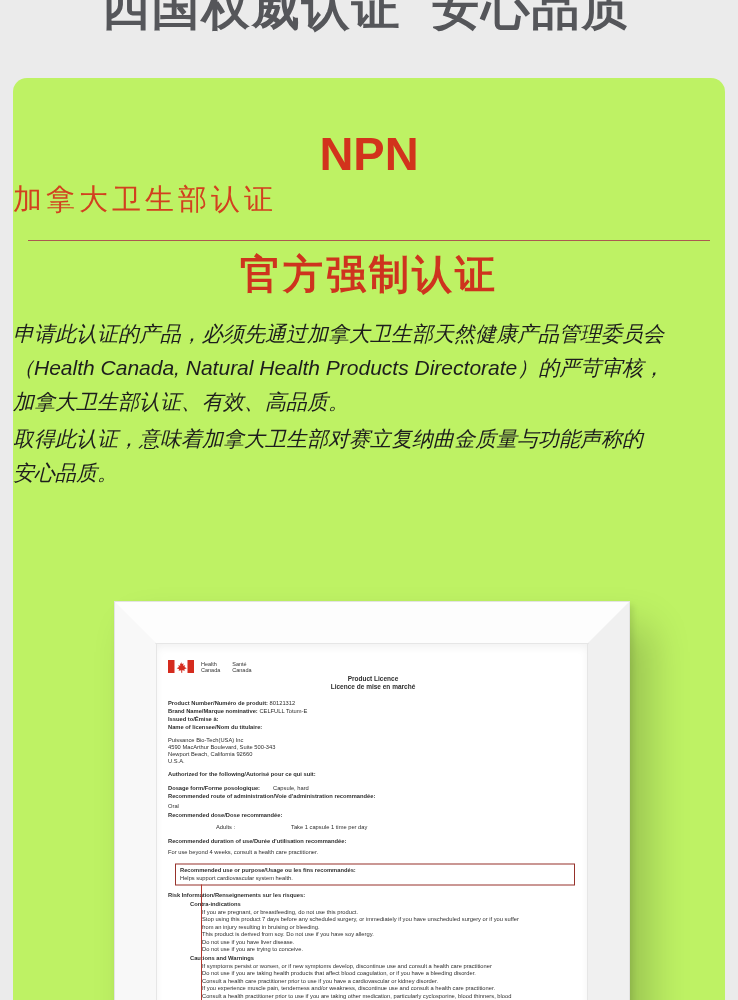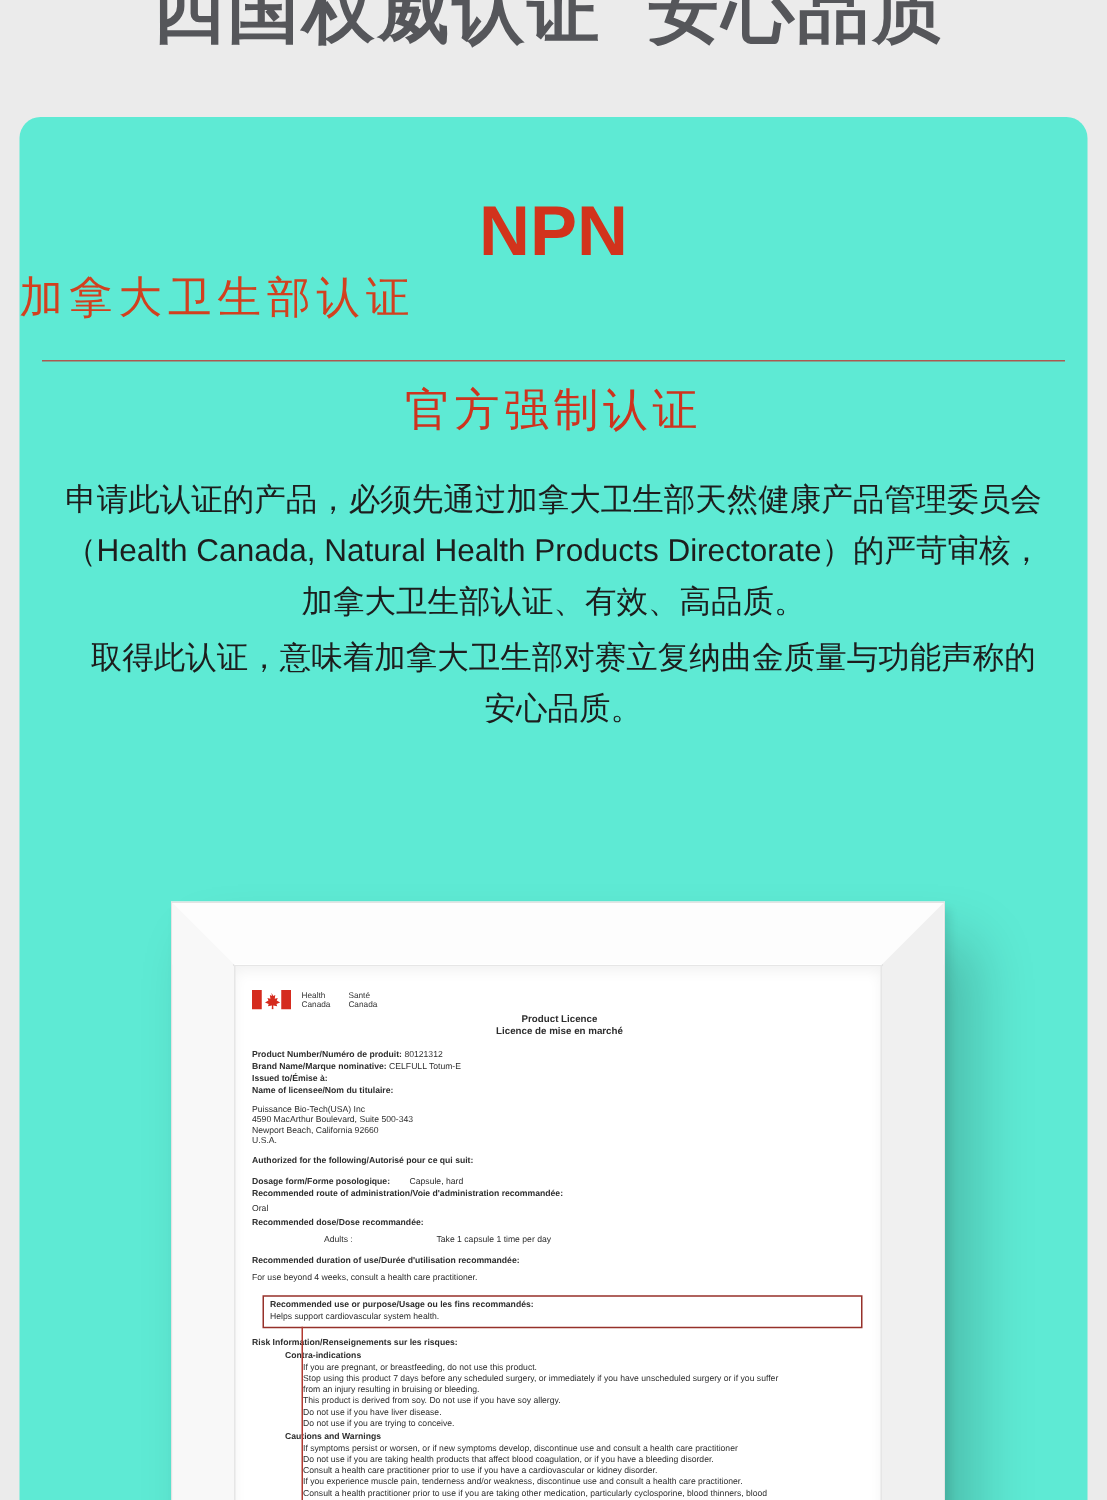--- a/index.html
+++ b/index.html
@@ -14,29 +14,29 @@
   }
   .banner-inner{
     position:absolute;top:-17px;left:0;right:0;text-align:center;
     font-size:48px;line-height:50px;font-weight:700;color:#55565a;letter-spacing:2px;
     white-space:nowrap;
   }
   .tgap{display:inline-block;width:30px;}
   
   .card{
     position:absolute;left:13px;top:78px;width:712px;height:922px;
-    background:#5eead4;border-radius:14px 14px 0 0;
+    background:#bef264;border-radius:14px 14px 0 0;
   }
   .npn{margin:52px 0 0 0;text-align:center;font-size:47px;line-height:47px;font-weight:700;color:#d2331c;}
   .npn-sub{margin-top:7px;text-align:left;font-size:29px;line-height:31px;color:#d2401f;letter-spacing:4px;}
   .divider{height:1px;background:#ab5a50;margin:25px 15px 0 15px;}
-  .section-title{margin-top:17px;text-align:center;font-size:30px;line-height:32px;font-weight:400;color:#ce331e;letter-spacing:3px;}
-  .intro{margin-top:27px;text-align:center;font-size:21px;line-height:34px;color:#1d1d1d;}
+  .section-title{margin-top:17px;text-align:center;font-size:40px;line-height:32px;font-weight:700;color:#ce331e;letter-spacing:3px;}
+  .intro{margin-top:27px;text-align:left;font-size:21px;line-height:34px;color:#1d1d1d;font-style:italic;}
   .intro p{margin:0;}
-  .intro .p2{margin-top:3px;padding-left:13px;}
+  .intro .p2{margin-top:3px;}
   
   .frame{
     position:absolute;left:101px;top:523px;width:516px;height:487px;
     background:#ffffff;border:1px solid #e3e3e3;
     box-shadow:3px 4px 6px rgba(0,0,0,.10),20px 26px 38px rgba(0,0,0,.20);
     box-sizing:border-box;
   }
   .bevel{
     position:absolute;left:0;top:0;right:0;bottom:0;
     border-style:solid;border-width:41px;

